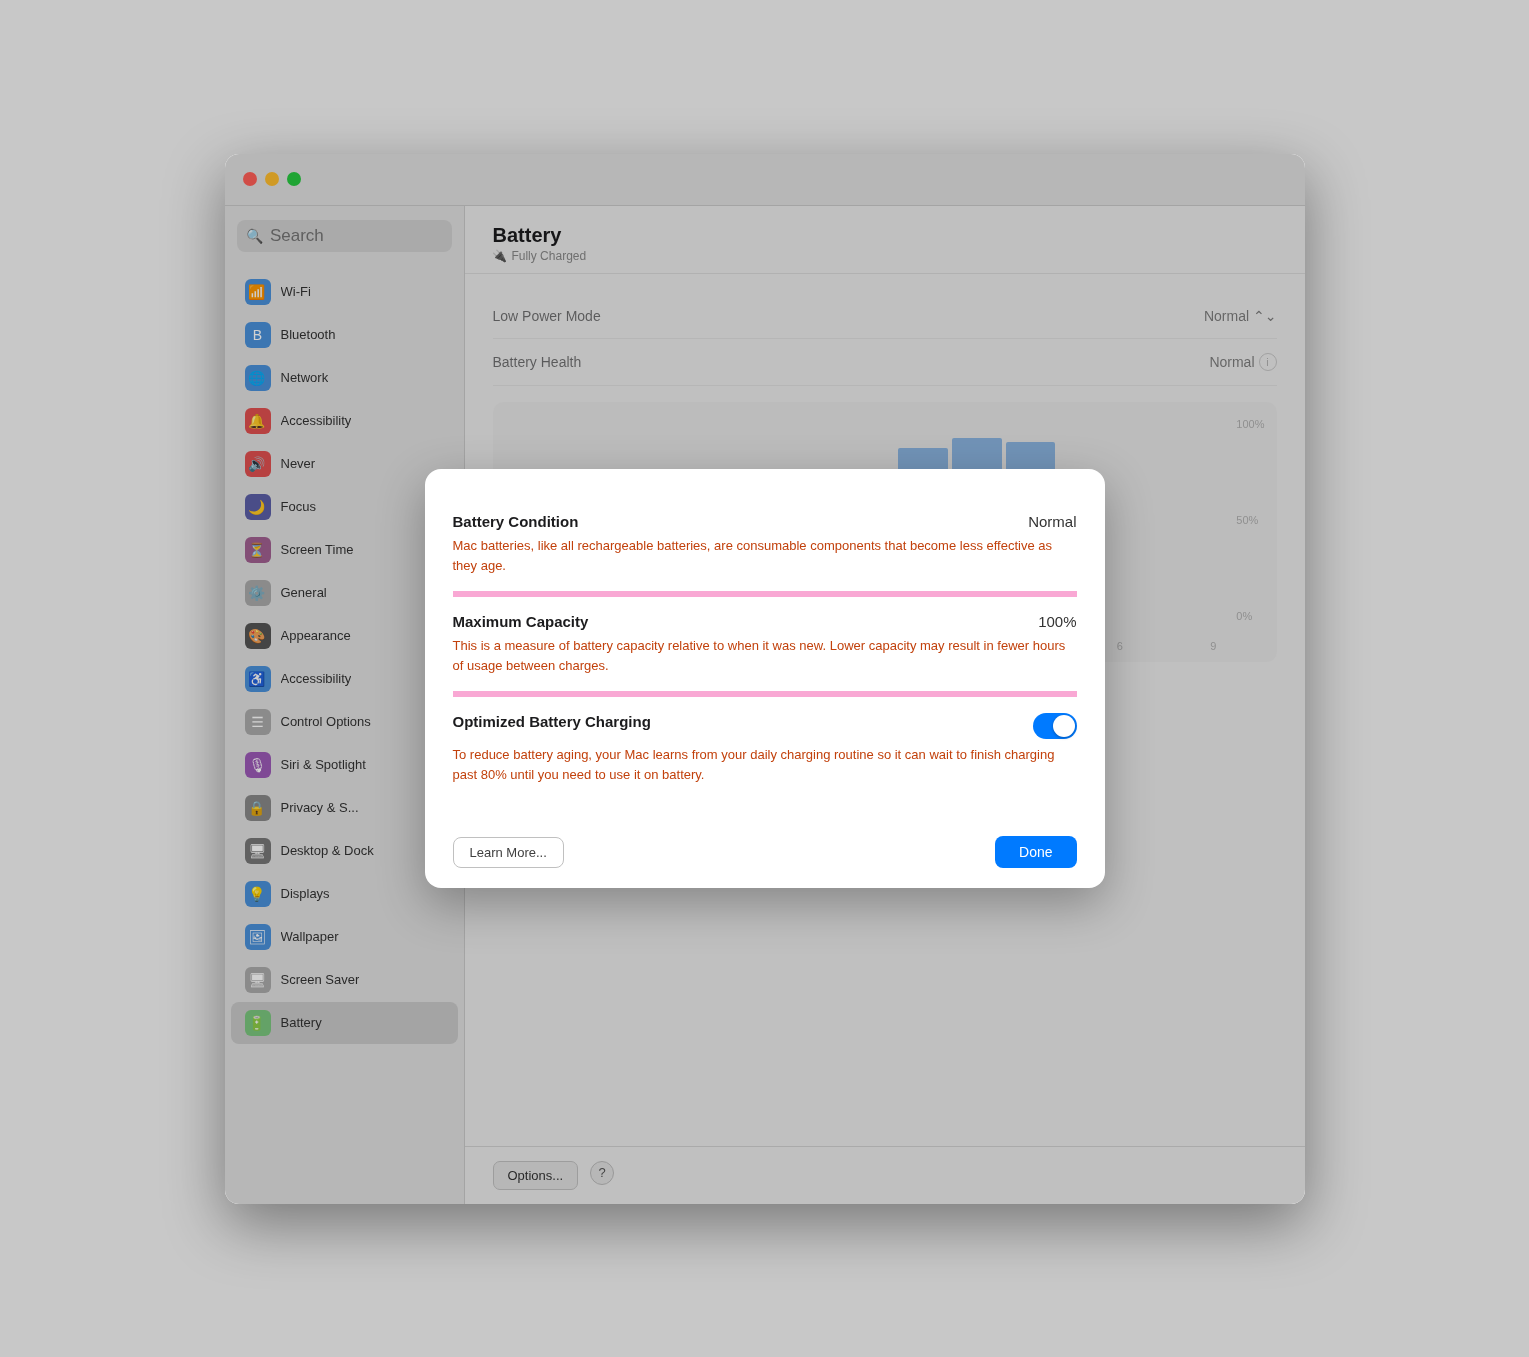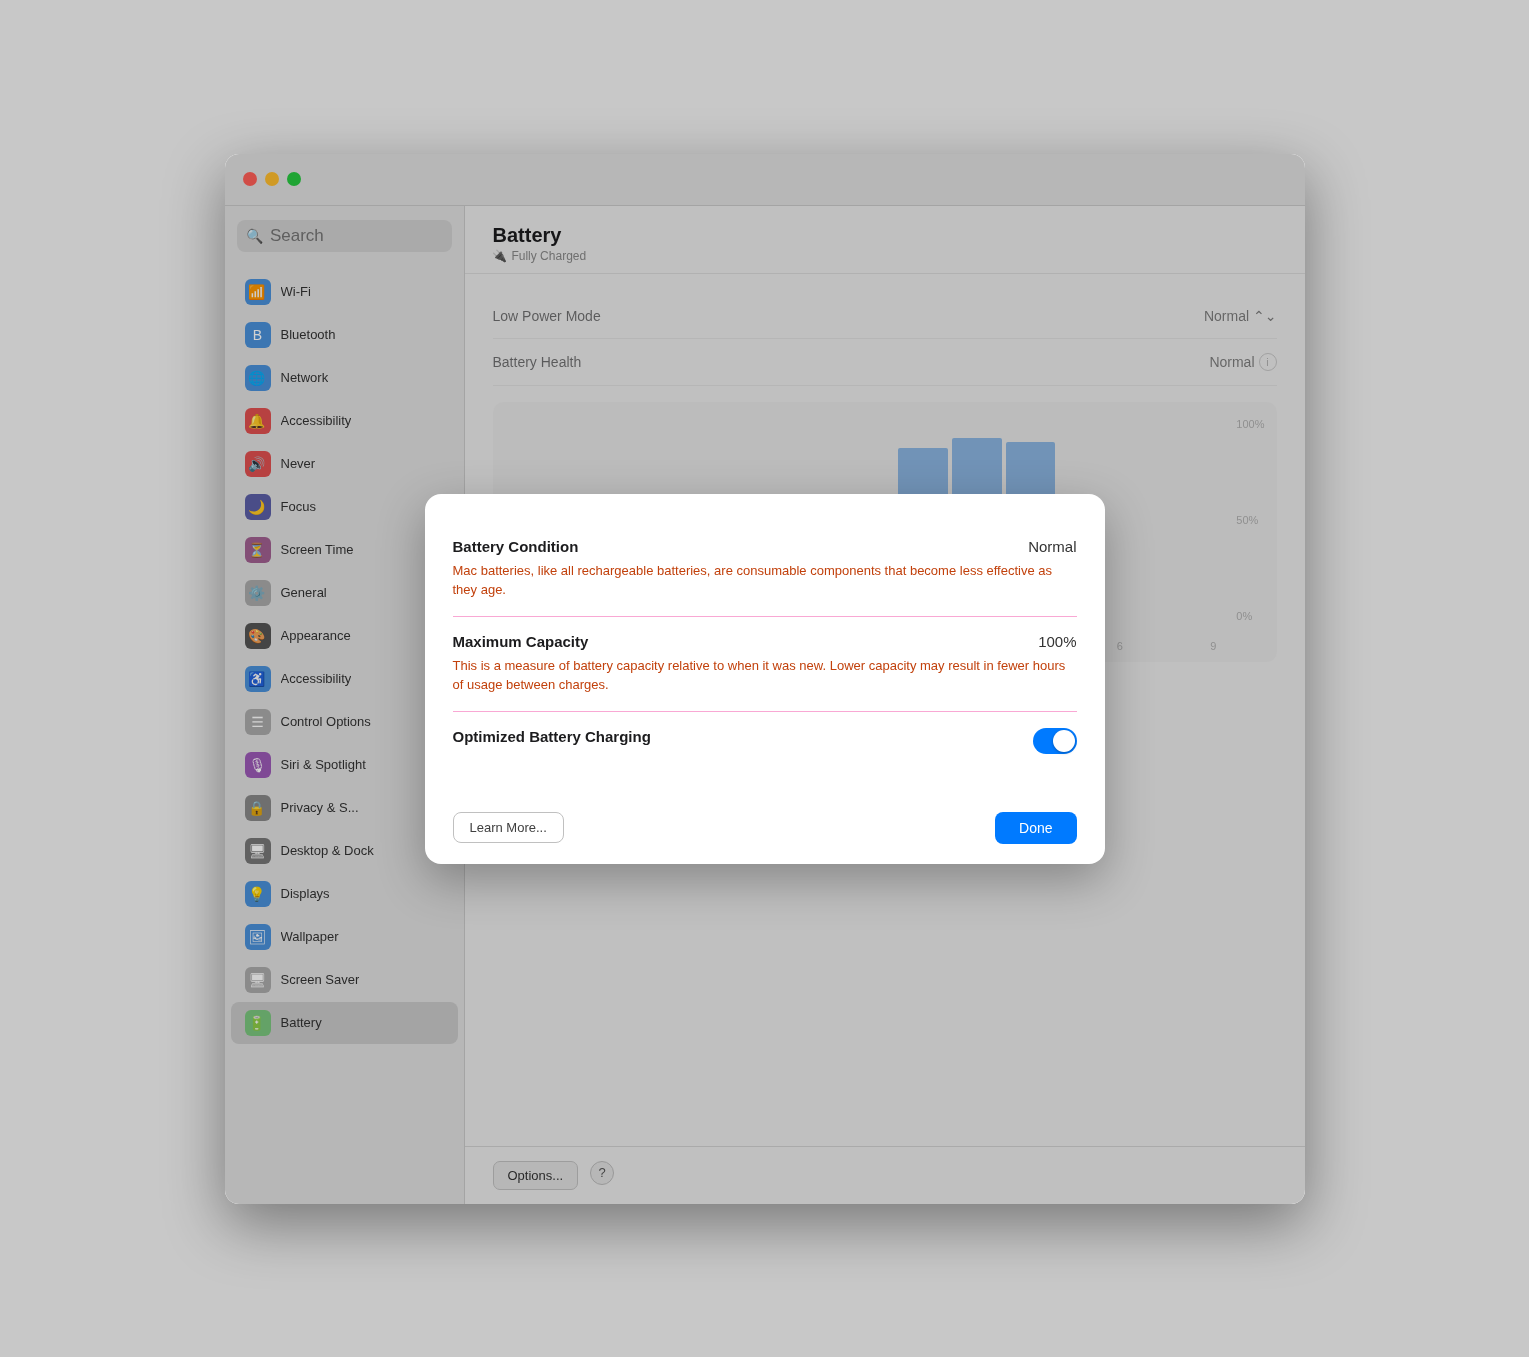--- a/index.html
+++ b/index.html
@@ -292,21 +292,21 @@
       box-shadow: 0 16px 48px rgba(0,0,0,0.3);
       overflow: hidden;
     }
 
     .modal-body {
       padding: 28px 28px 20px 28px;
     }
 
     .modal-section {
       padding: 16px 0;
-      border-bottom: 1px solid #f9a8d4;
+      border-bottom: 6px solid #f9a8d4;
     }
     .modal-section:last-of-type {
       border-bottom: none;
     }
 
     .modal-section-header {
       display: flex;
       justify-content: space-between;
       align-items: flex-start;
       margin-bottom: 6px;
@@ -554,20 +554,21 @@
           <p class="modal-section-desc">This is a measure of battery capacity relative to when it was new. Lower capacity may result in fewer hours of usage between charges.</p>
         </div>
 
         <div class="modal-section">
           <div class="modal-section-header">
             <span class="modal-section-title">Optimized Battery Charging</span>
             <div class="toggle-switch">
               <div class="toggle-knob"></div>
             </div>
           </div>
+          <p class="modal-section-desc">To reduce battery aging, your Mac learns from your daily charging routine so it can wait to finish charging past 80% until you need to use it on battery.</p>
         </div>
       </div>
       <div class="modal-footer">
         <button class="btn-learn-more">Learn More...</button>
         <button class="btn-done">Done</button>
       </div>
     </div>
   </div>
 </div>
 

